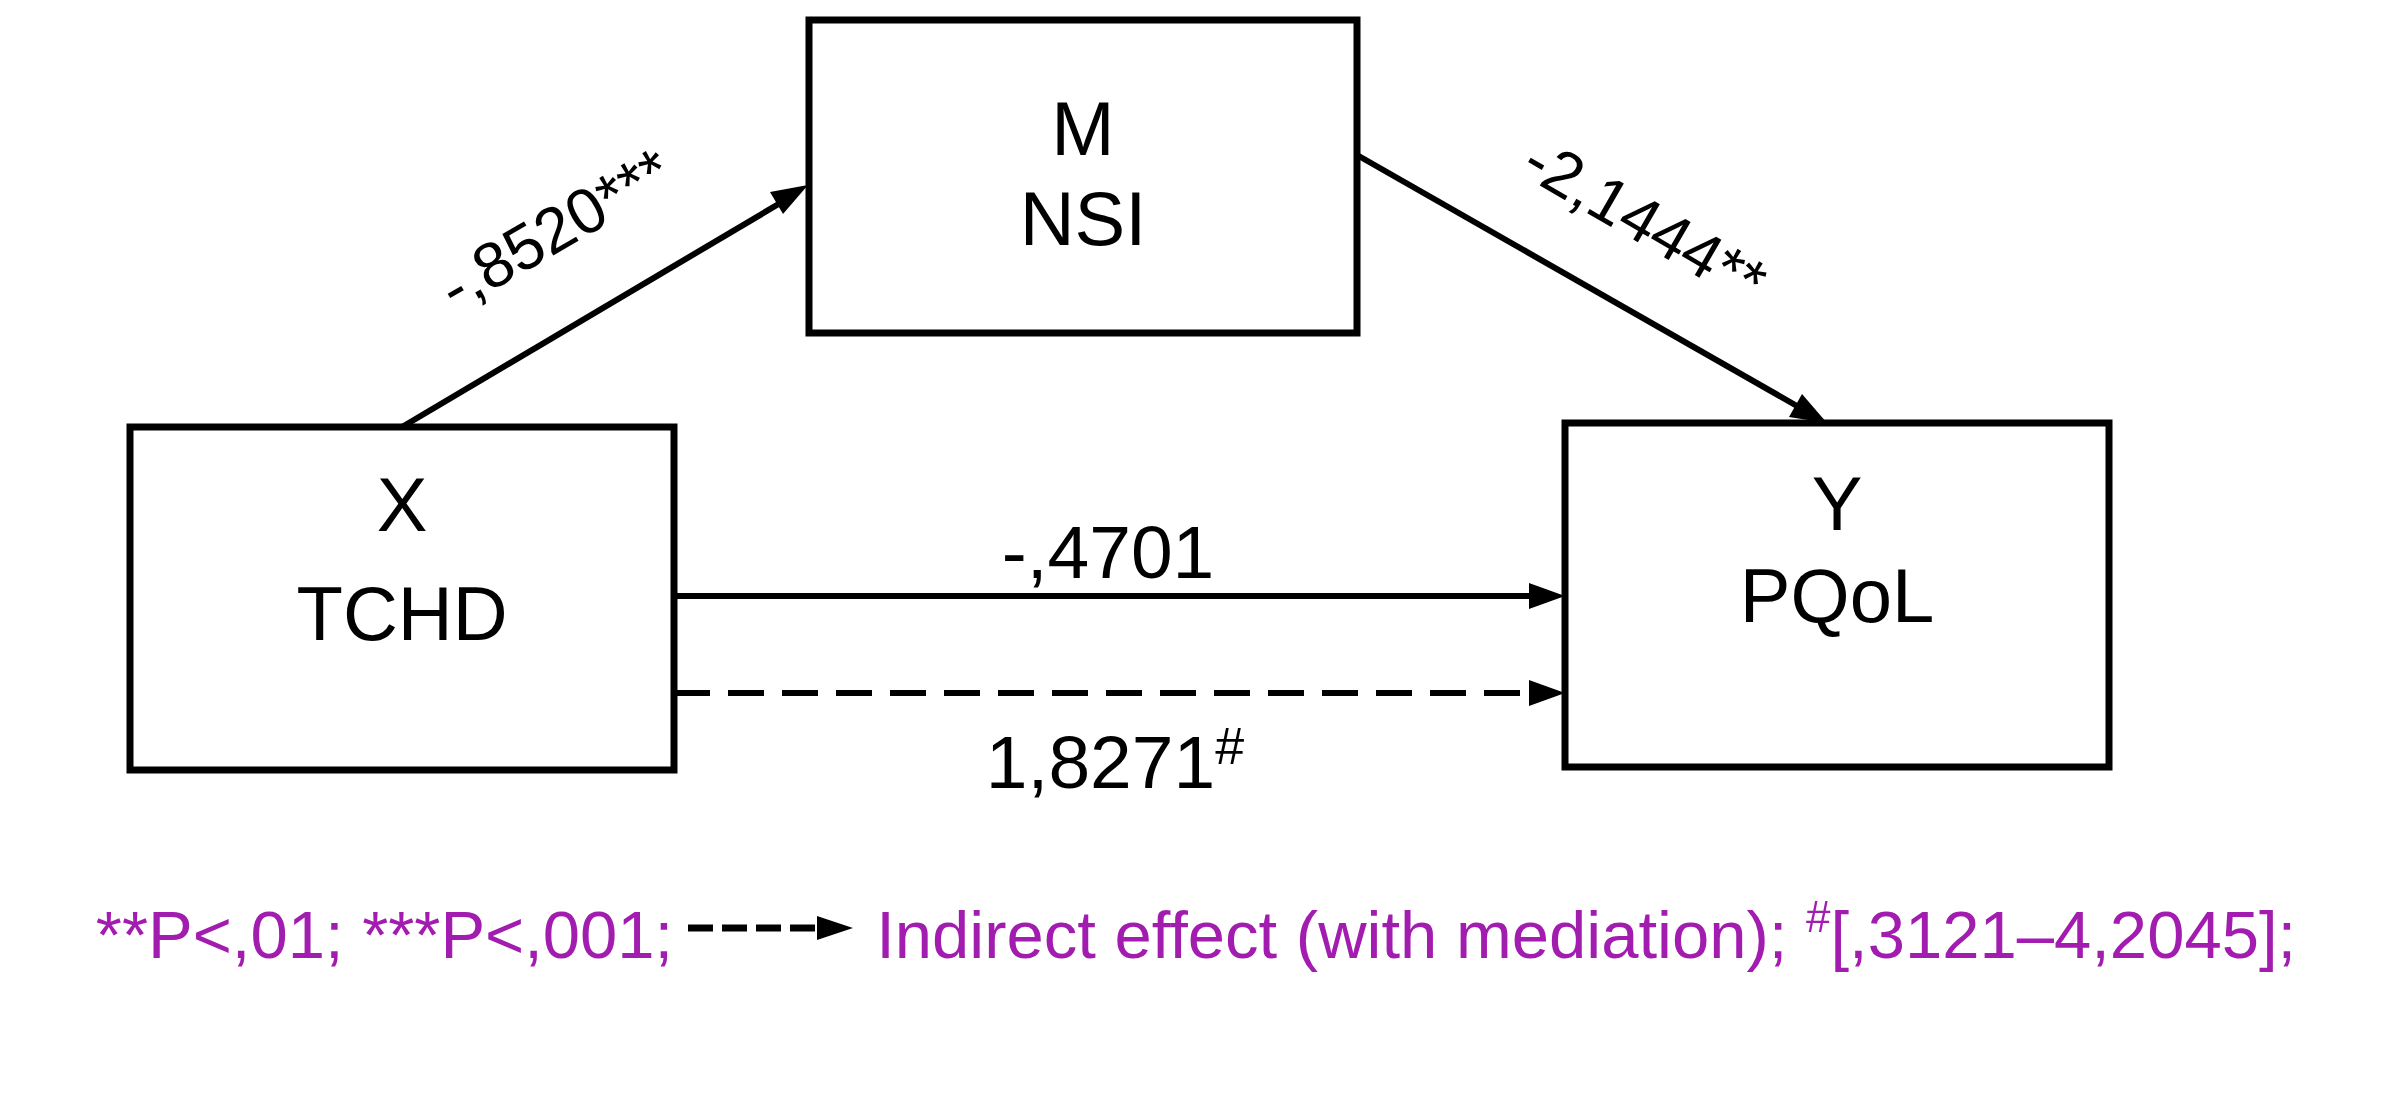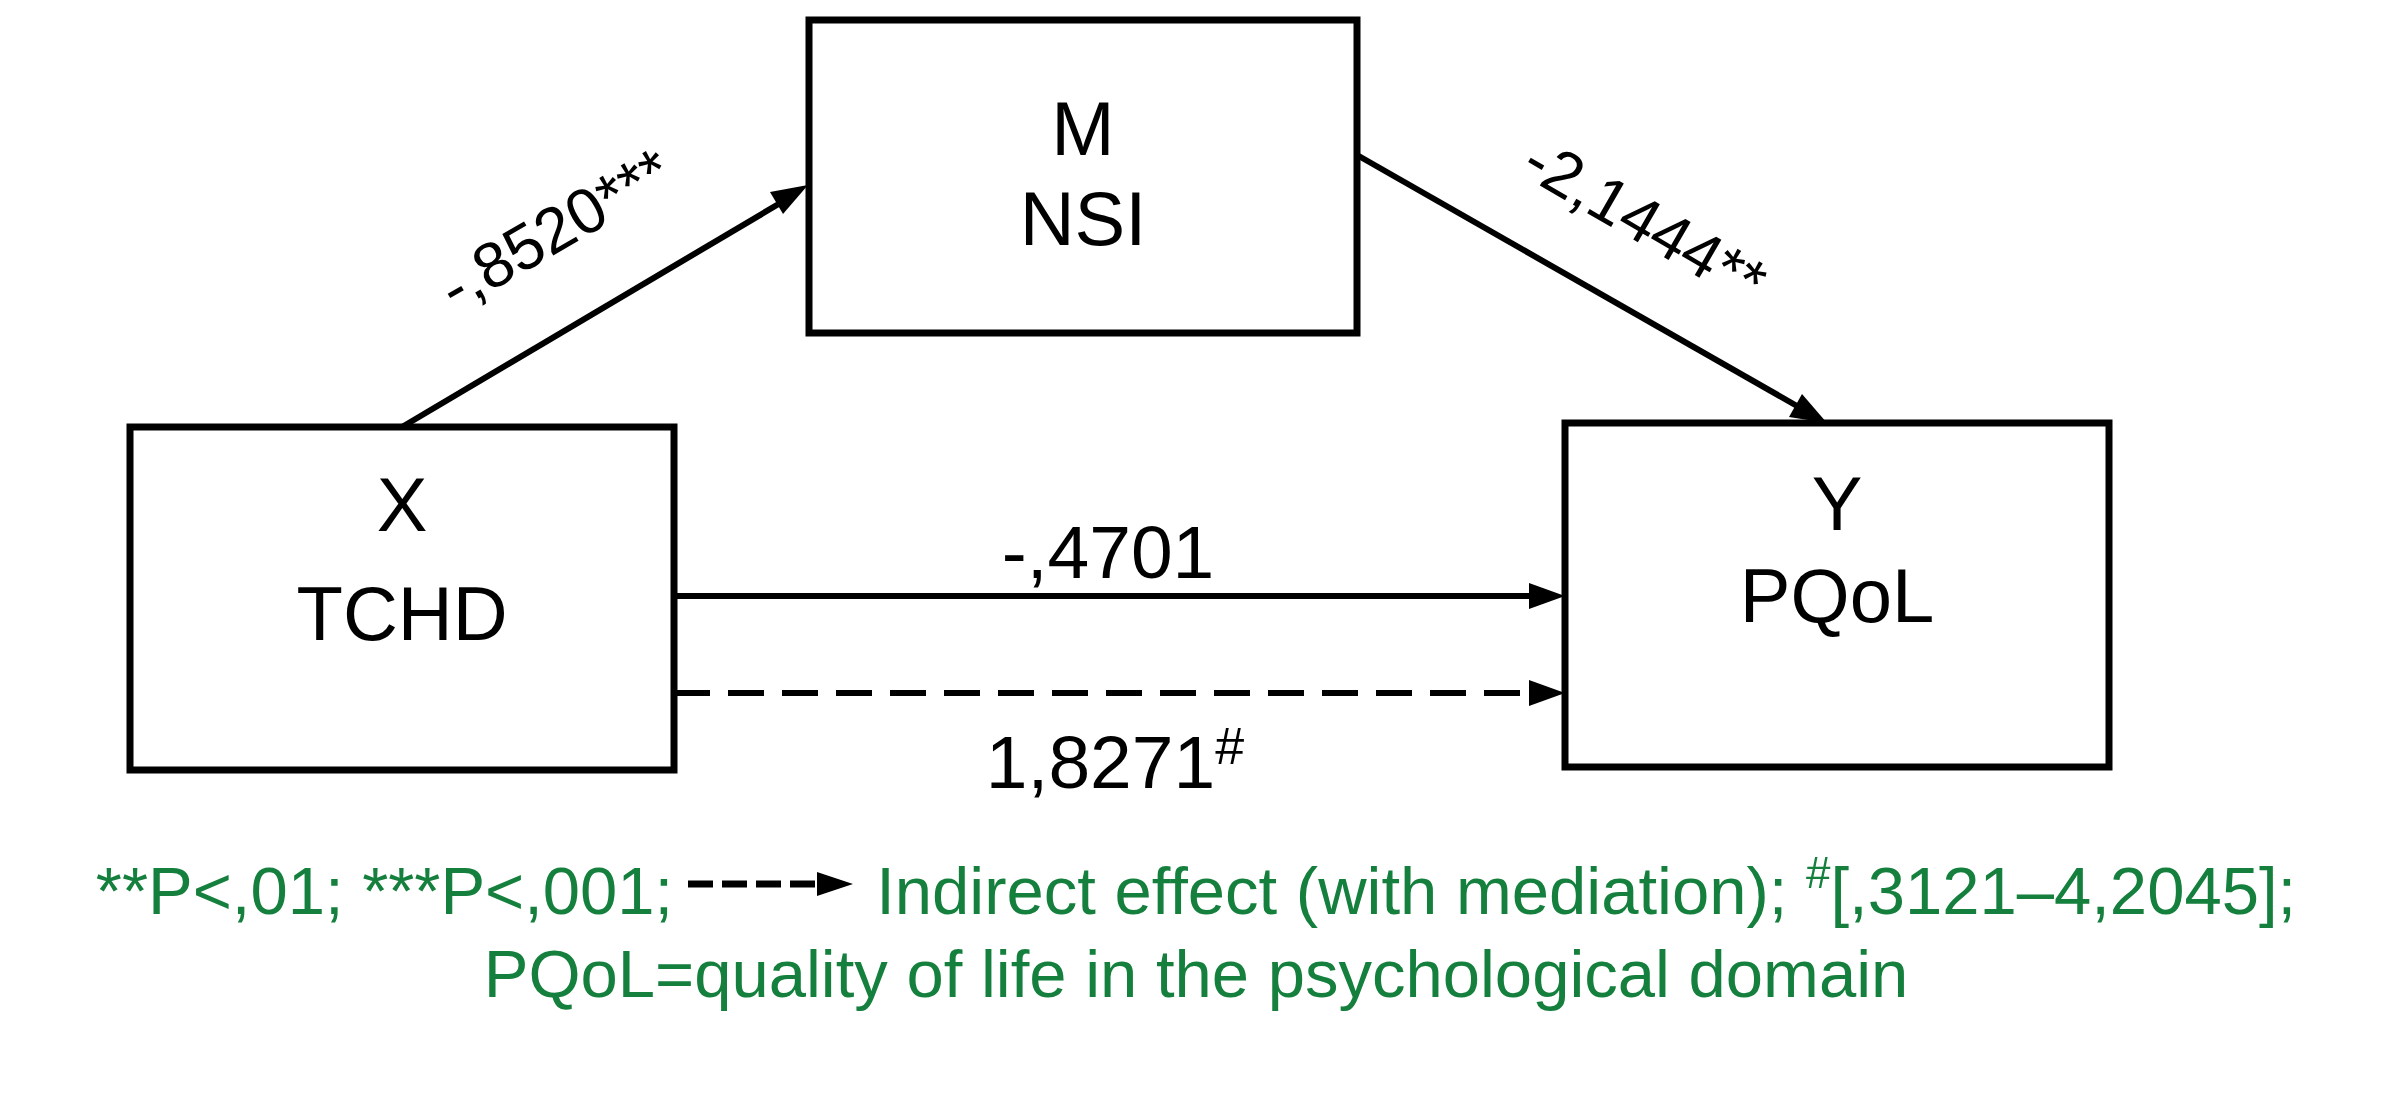--- a/index.html
+++ b/index.html
@@ -23,26 +23,26 @@
   .box-rect { fill: #ffffff; stroke: #000000; stroke-width: 7; }
   .path-line { stroke: #000000; stroke-width: 6; fill: none; }
   .path-line.dashed { stroke-dasharray: 36 18; }
   .arrowhead { fill: #000000; stroke: none; }
   .box-label { font-size: 76px; }
   .diag-label { font-size: 64px; }
   .path-label { font-size: 75px; }
   .path-label-sup { font-size: 52px; }
   .footnote {
     position: absolute;
-    left: 0; top: 831px;
+    left: 0; top: 875px;
     width: 2392px;
     text-align: center;
     font-size: 67px;
     line-height: 83px;
-    color: #15803d;
+    color: #a21caf;
     white-space: nowrap;
   }
   .footnote .sup {
     font-size: 44px;
     vertical-align: 26px;
   }
   .dashed-arrow-inline {
     vertical-align: 10px;
     margin: 0 16px 0 12px;
   }
@@ -87,16 +87,15 @@
     <text class="path-label" x="1108" y="578" text-anchor="middle">-,4701</text>
 
     <text class="path-label" x="1115" y="788" text-anchor="middle"><tspan>1,8271</tspan><tspan class="path-label-sup" dy="-24">#</tspan></text>
   </svg>
 
   <div class="footnote">
     <div><span>**P&lt;,01; ***P&lt;,001;</span><svg class="dashed-arrow-inline" width="175" height="40" viewBox="0 0 175 40">
           <line x1="3" y1="20" x2="130" y2="20"></line>
           <polygon points="168,20 132,8 132,32"></polygon>
         </svg><span>Indirect effect (with mediation); </span><span class="sup">#</span><span>[,3121–4,2045];</span></div>
-    <div>PQoL=quality of life in the psychological domain</div>
   </div>
 
 </div>
 
 </body></html>

